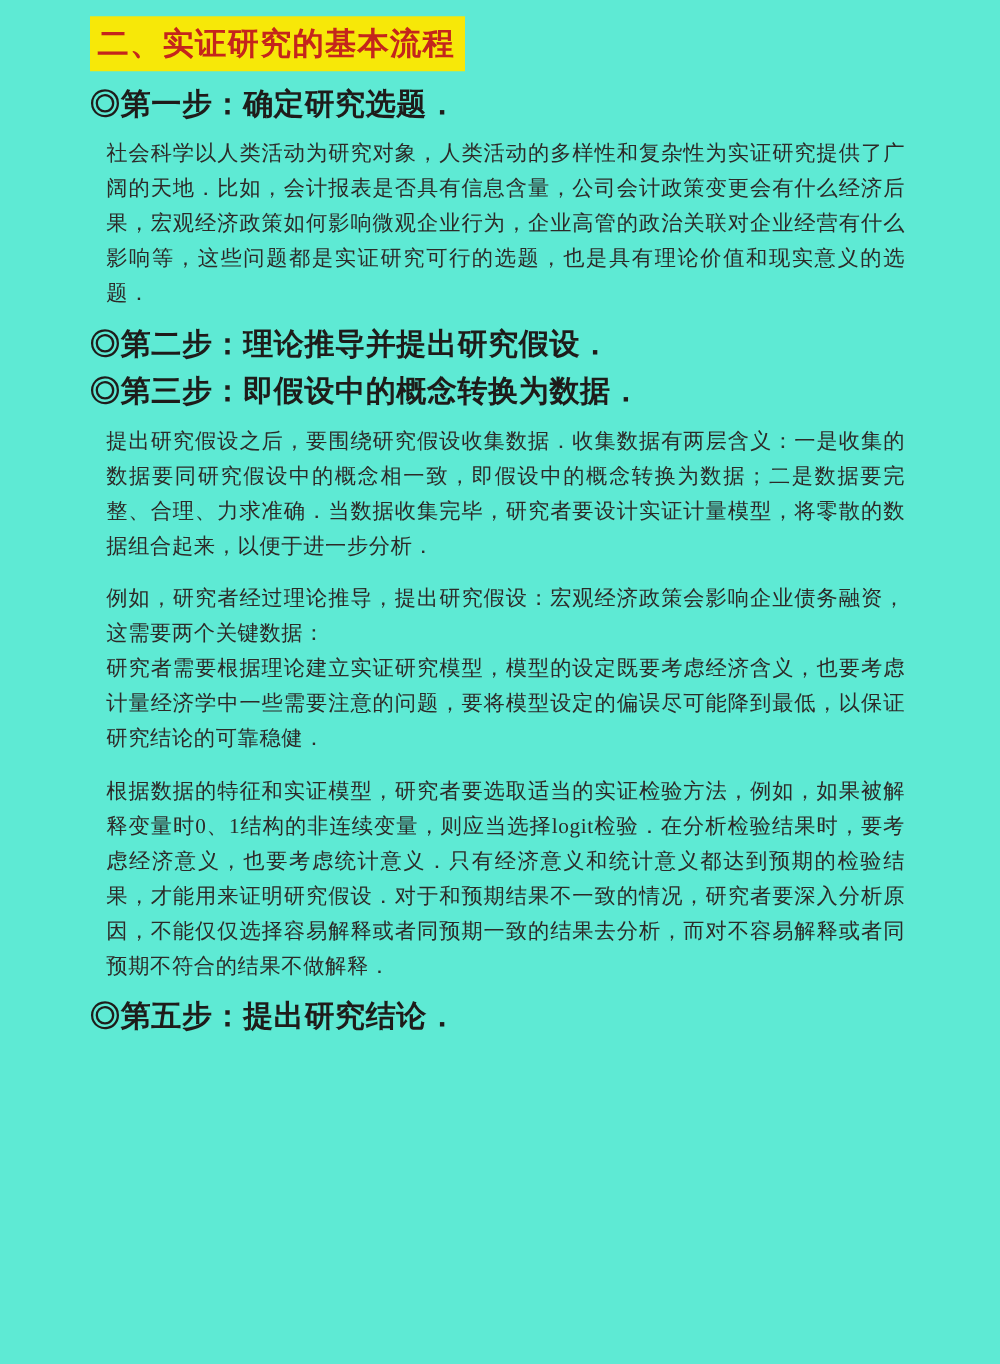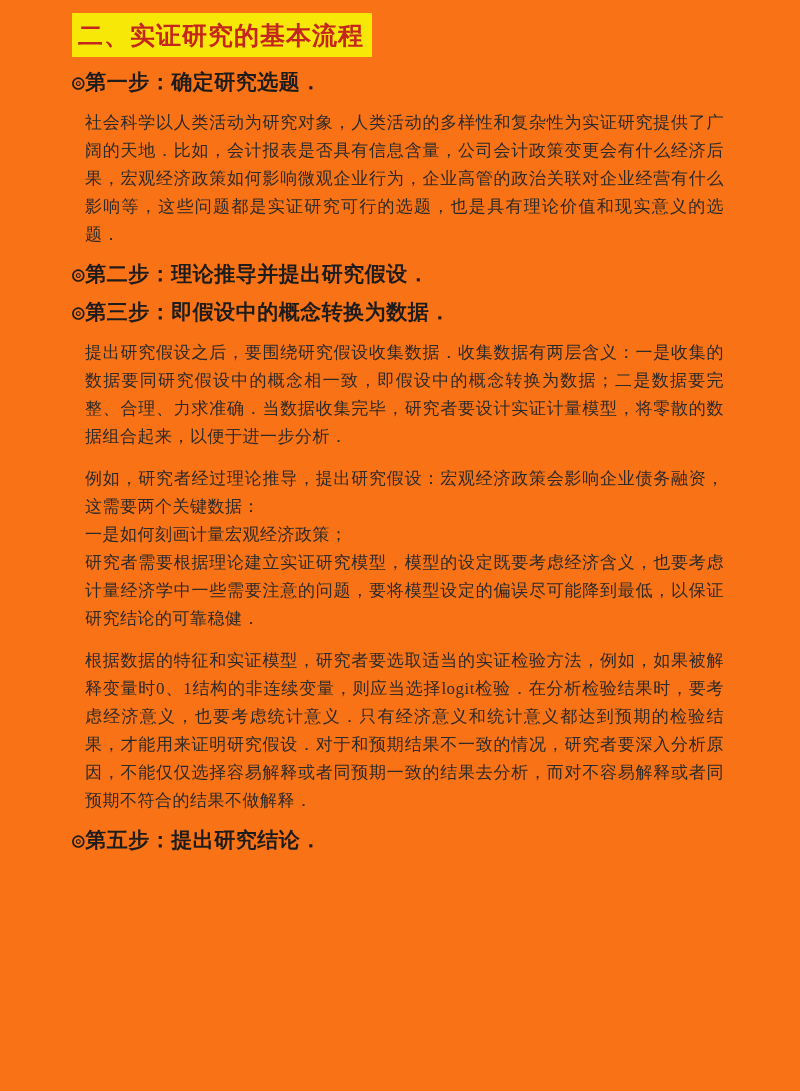--- a/index.html
+++ b/index.html
@@ -4,21 +4,21 @@
 <style>
   html, body {
     margin: 0;
     padding: 0;
     background: #fdfdfc;
   }
   .page {
     position: relative;
     width: 800px;
     height: 1091px;
-    background: #f97316;
+    background: #5eead4;
     overflow: hidden;
     box-sizing: border-box;
     padding: 13px 63px 0 72px;
     font-family: "Liberation Serif", "DejaVu Serif", serif;
     color: #2d2a28;
   }
   .title-row {
     margin: 0;
     padding: 0;
   }
@@ -27,23 +27,23 @@
     background: #f7e808;
     color: #c4251c;
     font-family: "Liberation Sans", "DejaVu Sans", sans-serif;
     font-weight: bold;
     font-size: 25px;
     line-height: 30px;
     padding: 7px 8px 7px 6px;
     letter-spacing: 1px;
   }
   .heading {
-    font-family: Liberation Mono, monospace;
+    font-family: Liberation Sans, sans-serif;
     font-weight: bold;
-    font-size: 21px;
+    font-size: 24px;
     line-height: 22px;
     color: #1e1c1a;
     margin: 16px 0 14px 0;
     letter-spacing: 0.5px;
   }
   .para {
     font-size: 17px;
     line-height: 28px;
     margin: 13px;
     text-align: justify;
@@ -67,21 +67,20 @@
 
   <div class="heading">◎第一步：确定研究选题．</div>
   <p class="para">社会科学以人类活动为研究对象，人类活动的多样性和复杂性为实证研究提供了广阔的天地．比如，会计报表是否具有信息含量，公司会计政策变更会有什么经济后果，宏观经济政策如何影响微观企业行为，企业高管的政治关联对企业经营有什么影响等，这些问题都是实证研究可行的选题，也是具有理论价值和现实意义的选题．</p>
 
   <div class="heading">◎第二步：理论推导并提出研究假设．</div>
 
   <div class="heading">◎第三步：即假设中的概念转换为数据．</div>
   <p class="para">提出研究假设之后，要围绕研究假设收集数据．收集数据有两层含义：一是收集的数据要同研究假设中的概念相一致，即假设中的概念转换为数据；二是数据要完整、合理、力求准确．当数据收集完毕，研究者要设计实证计量模型，将零散的数据组合起来，以便于进一步分析．</p>
   <div class="para">
     <div class="line">例如，研究者经过理论推导，提出研究假设：宏观经济政策会影响企业债务融资，这需要两个关键数据：</div>
-    <div class="line">一是如何刻画计量宏观经济政策；</div>
     <div class="line">研究者需要根据理论建立实证研究模型，模型的设定既要考虑经济含义，也要考虑计量经济学中一些需要注意的问题，要将模型设定的偏误尽可能降到最低，以保证研究结论的可靠稳健．</div>
   </div>
 
   <p class="para">根据数据的特征和实证模型，研究者要选取适当的实证检验方法，例如，如果被解释变量时0、1结构的非连续变量，则应当选择logit检验．在分析检验结果时，要考虑经济意义，也要考虑统计意义．只有经济意义和统计意义都达到预期的检验结果，才能用来证明研究假设．对于和预期结果不一致的情况，研究者要深入分析原因，不能仅仅选择容易解释或者同预期一致的结果去分析，而对不容易解释或者同预期不符合的结果不做解释．</p>
 
   <div class="heading">◎第五步：提出研究结论．</div>
 
 </div>
 
 </body></html>

